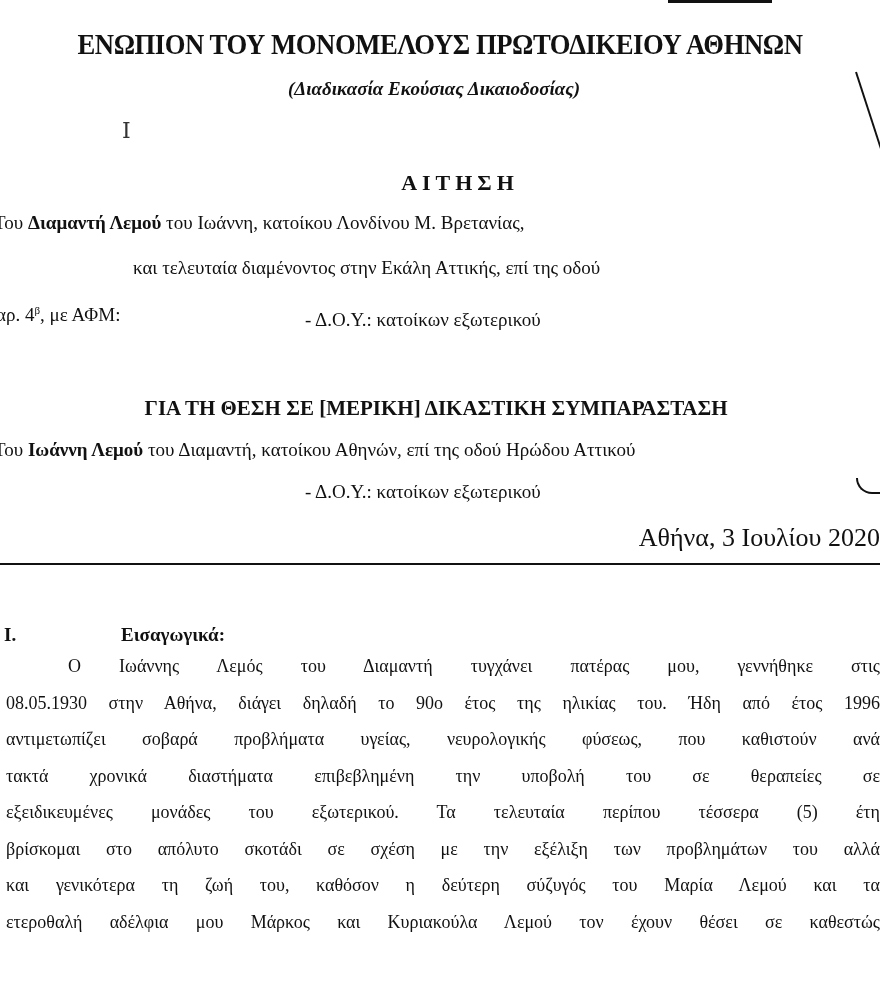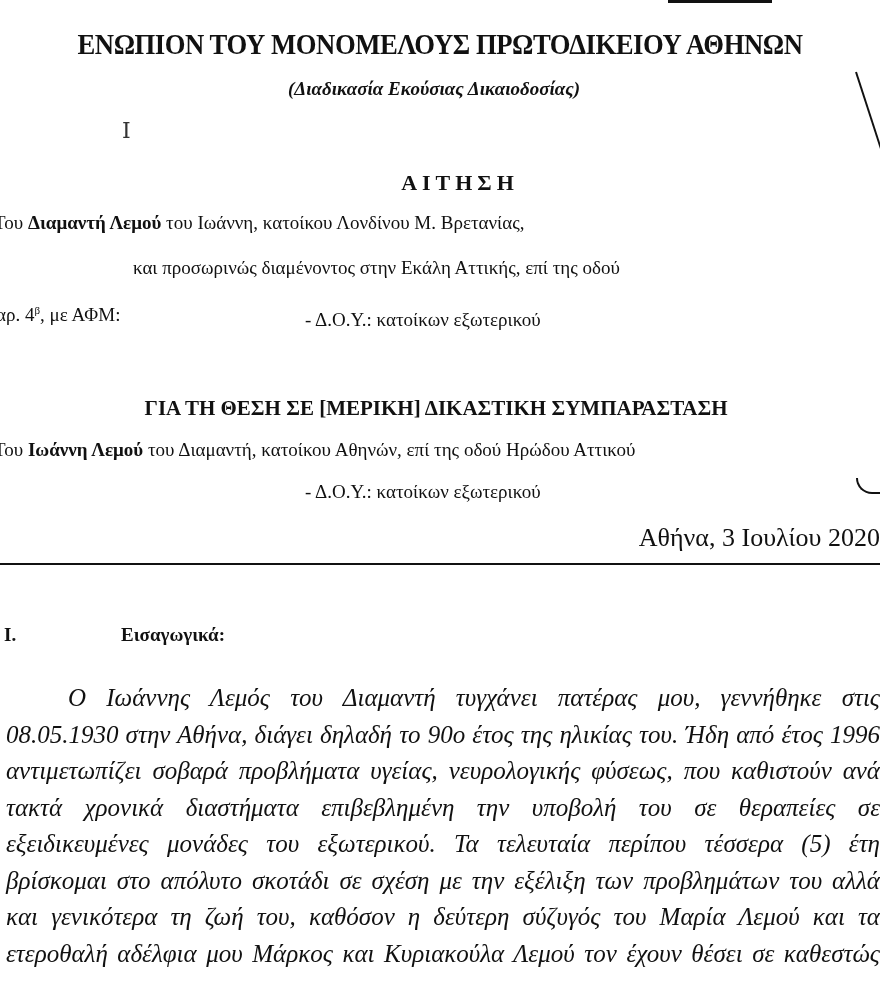--- a/index.html
+++ b/index.html
@@ -40,23 +40,23 @@
     font-weight: bold; font-size: 21px; letter-spacing: 0px;
     transform: translateX(-4px);
   }
   .l4 { left: -6px; top: 439px; }
   .l5 { left: 305px; top: 481px; }
   .date { right: 0; top: 523px; font-weight: normal; font-size: 26px; }
   .hr { left: 0; top: 563px; width: 880px; height: 2px; background: #111; }
   .sec-num { left: 4px; top: 624px; font-weight: bold; font-size: 19px; }
   .sec-title { left: 89px; top: 624px; font-weight: bold; font-size: 19px; margin-left: 32px; }
   .para {
-    left: 6px; top: 680px; width: 874px;
-    font-size: 25px; line-height: 36.5px;
-    text-align: justify; white-space: normal; font-style: italic;
+    left: 6px; top: 648px; width: 874px;
+    font-size: 18px; line-height: 36.5px;
+    text-align: justify; white-space: normal;
   }
   .para .pl { display: block; text-align: justify; text-align-last: justify; white-space: nowrap; }
   .para .indent { padding-left: 62px; }
   sup { font-size: 11px; }
 </style>
 </head>
 <body>
 
 <div class="abs top-rule"></div>
 
@@ -65,21 +65,21 @@
 
 <div class="abs cursor">I</div>
 <div class="abs sig1"></div>
 <div class="abs sig2"></div>
 
 <div class="abs aitisi">ΑΙΤΗΣΗ</div>
 
 <div class="abs line l1">
   <span>Του </span><span class="bold">Διαμαντή Λεμού</span><span> του Ιωάννη, κατοίκου Λονδίνου Μ. Βρετανίας,</span>
 </div>
-<div class="abs line l2">και προσωρινώς διαμένοντος στην Εκάλη Αττικής, επί της οδού</div>
+<div class="abs line l2">και τελευταία διαμένοντος στην Εκάλη Αττικής, επί της οδού</div>
 <div class="abs line l3">
   <span>αρ. 4</span><sup>β</sup><span>, με ΑΦΜ:</span>
 </div>
 <div class="abs line l3b">- Δ.Ο.Υ.: κατοίκων εξωτερικού</div>
 
 <div class="abs partial-title">ΓΙΑ ΤΗ ΘΕΣΗ ΣΕ [ΜΕΡΙΚΗ] ΔΙΚΑΣΤΙΚΗ ΣΥΜΠΑΡΑΣΤΑΣΗ</div>
 
 <div class="abs line l4">
   <span>Του </span><span class="bold">Ιωάννη Λεμού</span><span> του Διαμαντή, κατοίκου Αθηνών, επί της οδού Ηρώδου Αττικού</span>
 </div>

